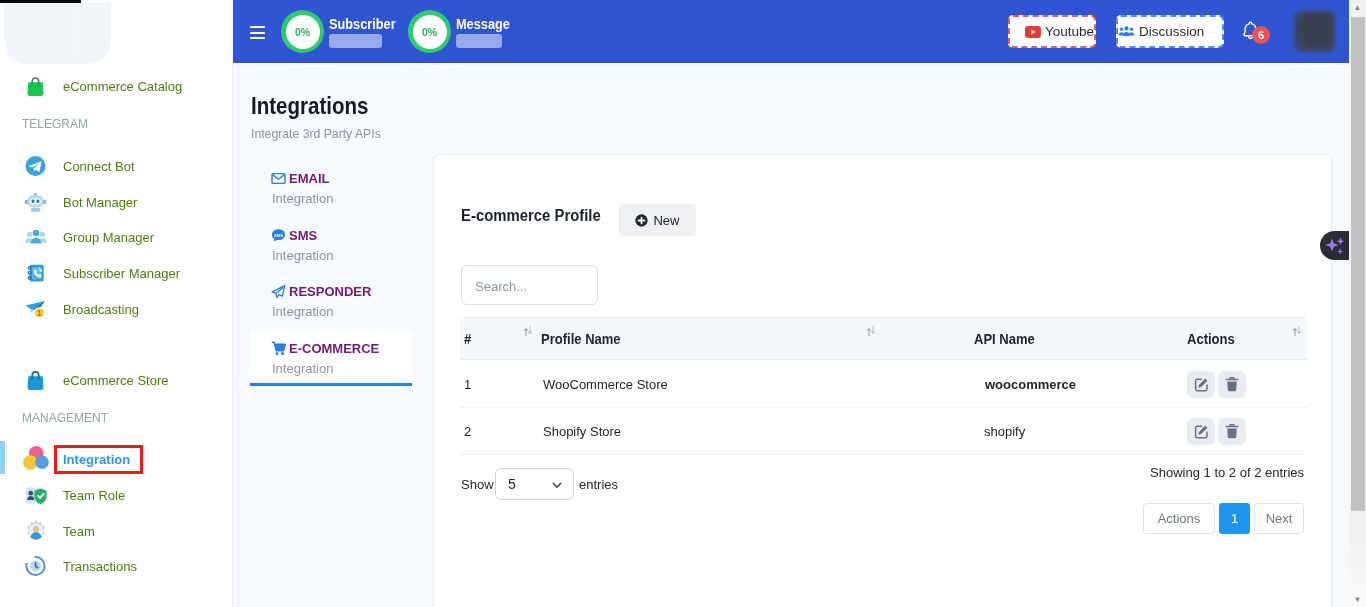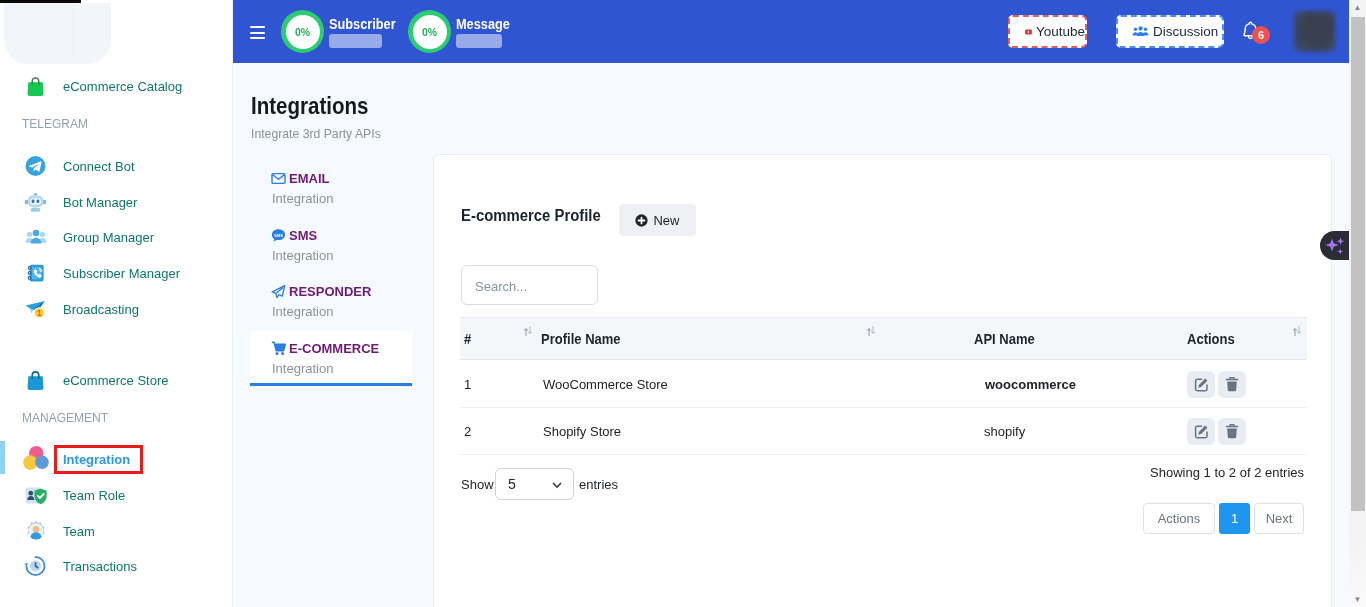--- a/index.html
+++ b/index.html
@@ -6,21 +6,21 @@
 html,body { width:1366px; height:607px; overflow:hidden; }
 body { font-family:"Liberation Sans", sans-serif; position:relative; background:#f6f9fd; }
 
 
 #sidebar { position:absolute; left:0; top:0; width:233px; height:607px; background:#fff; border-right:1px solid #edf0f5; }
 #logoblack { position:absolute; left:0; top:0; width:81px; height:3px; background:#0a0a0a; }
 #logoblob { position:absolute; left:4px; top:3px; width:107px; height:61px; background:#f2f6fb; border-radius:0 0 24px 24px; }
 #logoblob2 { position:absolute; left:73px; top:3px; width:1px; height:52px; background:#e9edf4; }
 .mi { position:absolute; left:0; width:233px; height:36px; }
 .mi .ic { position:absolute; left:25px; top:50%; transform:translateY(-50%); width:21px; height:21px; }
-.mi .tx { position:absolute; left:63px; top:50%; transform:translateY(-50%); font-size:13px; color:#0f766e; white-space:nowrap; }
+.mi .tx { position:absolute; left:63px; top:50%; transform:translateY(-50%); font-size:13px; color:#4d7c0f; white-space:nowrap; }
 .sect { position:absolute; left:22px; font-size:12px; color:#93a0ae; }
 
 #intbar { position:absolute; left:0; top:441px; width:5px; height:33px; background:#90d1f3; }
 #redbox { position:absolute; left:54px; top:445px; width:89px; height:29px; border:3.5px solid #e81c1c; }
 #inttx { color:#2e96ea !important; font-weight:bold; }
 
 
 #topbar { position:absolute; left:233px; top:0; width:1116px; height:63px; background:#2f55d3; }
 #hamb div { width:15px; height:2px; background:#fff; margin-bottom:3.6px; border-radius:1px; }
 .ringwidget { position:absolute; top:10px; width:43px; height:43px; border-radius:50%; background:#2ecc71; }
@@ -213,25 +213,25 @@
   <div class="ringwidget" style="left:48px;">
       <div class="inner">0%</div>
     </div>
   <div class="wlabel" style="left:96px;">Subscriber</div>
   <div class="wbar" style="left:96px;width:53px;"></div>
   <div class="ringwidget" style="left:175px;">
       <div class="inner">0%</div>
     </div>
   <div class="wlabel" style="left:223px;">Message</div>
   <div class="wbar" style="left:223px;width:46px;"></div>
-  <div class="hbtn" style="left:775px;width:79px;border:2px dashed #e25d5d;padding-left:15px;" id="ytbtn"><svg width="16" height="12" viewBox="0 0 16 12" style="margin-right:4px;">
+  <div class="hbtn" style="left:775px;width:88px;border:2px dashed #e25d5d;padding-left:15px;" id="ytbtn"><svg width="16" height="12" viewBox="0 0 16 12" style="margin-right:4px;">
         <rect x="0" y="0" width="16" height="12" rx="3" fill="#e53935"></rect>
         <path d="M6.4 3.4 l4.2 2.6 -4.2 2.6z" fill="#fff"></path>
       </svg>Youtube</div>
-  <div class="hbtn" style="left:883px;width:108px;border:2px dashed #4d8df2;padding-left:14px;" id="dsbtn"><svg width="17" height="13" viewBox="0 0 17 13" style="margin-right:4px;">
+  <div class="hbtn" style="left:883px;width:108px;border:2px dashed #4d8df2;" id="dsbtn"><svg width="17" height="13" viewBox="0 0 17 13" style="margin-right:4px;">
         <circle cx="3.5" cy="4.2" r="1.7" fill="#2f7ff2"></circle>
         <path d="M0.6 10.4 c0-2 1.3-3.2 2.9-3.2 s2.9 1.2 2.9 3.2z" fill="#2f7ff2"></path>
         <circle cx="13.5" cy="4.2" r="1.7" fill="#2f7ff2"></circle>
         <path d="M10.6 10.4 c0-2 1.3-3.2 2.9-3.2 s2.9 1.2 2.9 3.2z" fill="#2f7ff2"></path>
         <circle cx="8.5" cy="3.4" r="2.1" fill="#2f7ff2"></circle>
         <path d="M5 10.9 c0-2.4 1.5-3.8 3.5-3.8 s3.5 1.4 3.5 3.8z" fill="#2f7ff2"></path>
       </svg>Discussion</div>
   <div id="bell" style="position:absolute;left:1009px;top:21px;"><svg width="17" height="20" viewBox="0 0 17 20">
         <path d="M8.5 1.2 a1.2 1.2 0 0 1 1.2 1.2 v.5 a5.3 5.3 0 0 1 4.1 5.2 c0 2.5.5 4.2 1.1 5.3 .3.6-.1 1.3-.8 1.3 H2.9 c-.7 0-1.1-.7-.8-1.3 .6-1.1 1.1-2.8 1.1-5.3 a5.3 5.3 0 0 1 4.1-5.2 v-.5 a1.2 1.2 0 0 1 1.2-1.2z M6.6 16.1 a2 2 0 0 0 3.8 0" fill="none" stroke="#fff" stroke-width="1.4" stroke-linecap="round" stroke-linejoin="round"></path>
       </svg></div>

